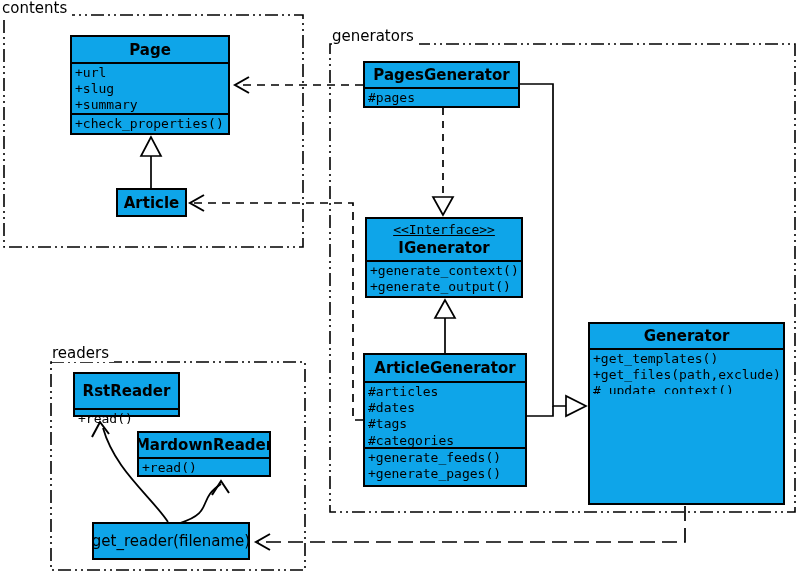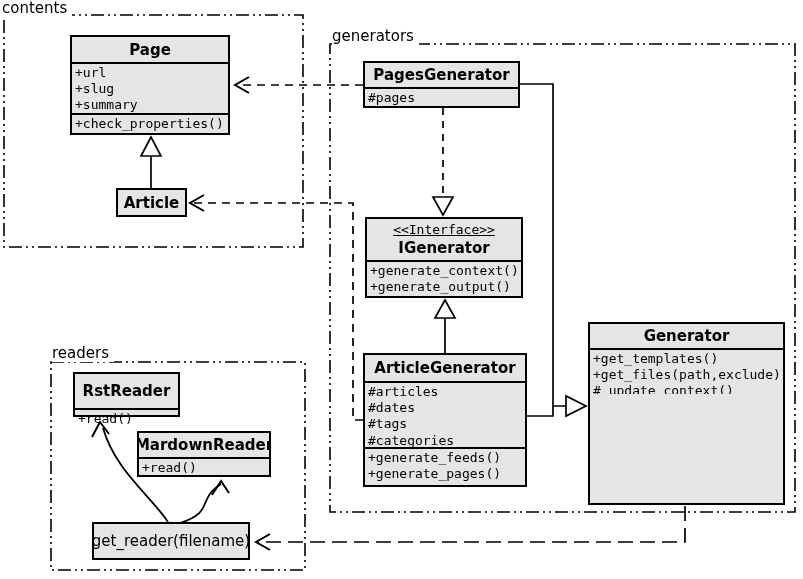--- a/index.html
+++ b/index.html
@@ -1,21 +1,21 @@
 <!DOCTYPE html>
 <html><head>
 <meta charset="utf-8">
 <style>
   html,body{margin:0;padding:0;background:#ffffff;}
   #canvas{position:relative;width:803px;height:579px;background:#ffffff;overflow:hidden;
           font-family:"DejaVu Sans",sans-serif;color:#000;}
   #edges{position:absolute;left:0;top:0;z-index:1;}
   .pkg-label{position:absolute;z-index:3;background:#ffffff;font:15px "DejaVu Sans",sans-serif;
              padding:0 5px 0 0;line-height:17px;white-space:nowrap;}
-  .cls{position:absolute;background:#e5e5e5;border:2px solid #000;box-sizing:border-box;z-index:2;}
+  .cls{position:absolute;background:#0ea5e9;border:2px solid #000;box-sizing:border-box;z-index:2;}
   .cls .t{font:bold 15px "DejaVu Sans",sans-serif;text-align:center;display:flex;align-items:center;
           justify-content:center;overflow:hidden;}
   .cls .st{font:13px "DejaVu Sans Mono",monospace;text-align:center;line-height:17px;text-decoration:underline;}
   .cls .nm{font:bold 15px "DejaVu Sans",sans-serif;text-align:center;line-height:20px;}
   .cls .s{border-top:2px solid #000;font:13px "DejaVu Sans Mono",monospace;padding:1px 3px;
           box-sizing:border-box;overflow:hidden;}
   .cls .s div{line-height:16.2px;white-space:pre;}
   .fn{font:15px "DejaVu Sans",sans-serif;display:flex;align-items:center;justify-content:center;
       height:100%;}
 </style>

